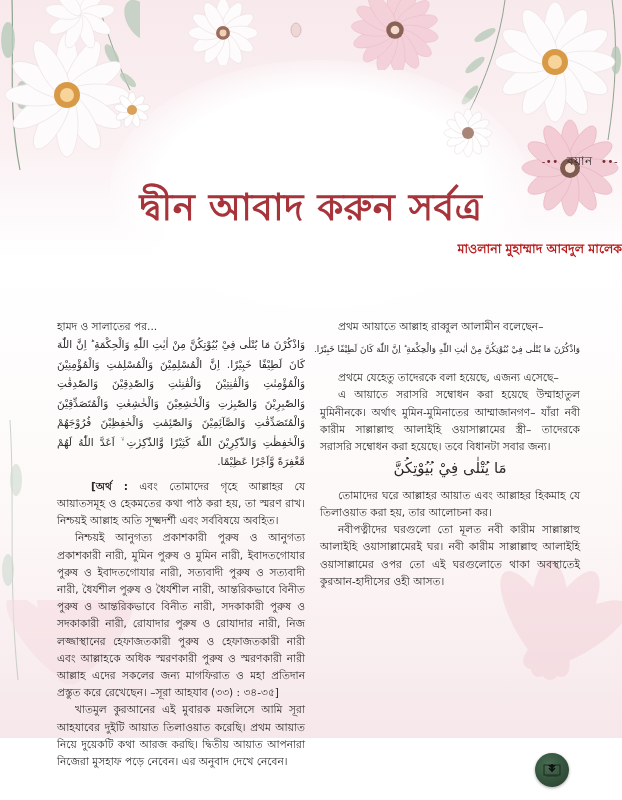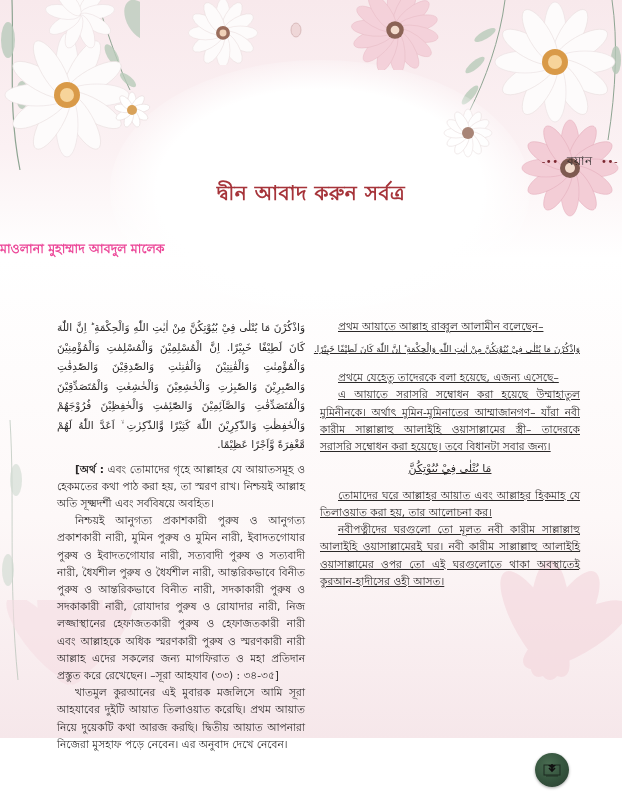--- a/index.html
+++ b/index.html
@@ -27,42 +27,42 @@
   }
 
   .kicker {
     position: absolute; top: 152px; left: 0; width: 622px; text-align: right;
     font-size: 12px; color: #2b2626; letter-spacing: 0.5px;
   }
   .kicker .dots { color: #7b2730; font-size: 10px; margin: 0 4px; }
   .title {
     position: absolute; top: 178px; left: 0; width: 622px; text-align: center;
     font-family: "DejaVu Serif", serif; font-weight: bold;
-    font-size: 20px; color: #a6343a; letter-spacing: 0.5px;
+    font-size: 37px; color: #a6343a; letter-spacing: 0.5px;
   }
   .author {
-    position: absolute; top: 240px; left: 0; width: 622px; text-align: left;
-    font-weight: bold; font-size: 12.5px; color: #ec4899;
+    position: absolute; top: 240px; left: 0; width: 622px; text-align: right;
+    font-weight: bold; font-size: 12.5px; color: #b91c1c;
   }
 
   .col {
     position: absolute; top: 318px; font-size: 10.6px; line-height: 17.2px;
     color: #2b2828; text-align: justify;
   }
   .col.left { left: 57px; width: 248px; }
-  .col.right { left: 320px; width: 260px; text-decoration: underline; }
+  .col.right { left: 320px; width: 260px; }
   .col p { margin: 0; }
   .col p.indent { text-indent: 18px; }
   .arabic {
     direction: rtl; text-align: justify; font-family: "DejaVu Sans", sans-serif;
     font-size: 10.5px; line-height: 19.5px; color: #2c2a2a; margin: 0 0 8px 0;
   }
   .arabic.single { font-size: 8.8px; line-height: 16px; white-space: nowrap; text-align: center; margin: 6px 0 12px 0; }
-  .arabic.short { text-align: center; font-size: 11px; margin: 4px 0 8px 0; }
-  .meaning-label { font-weight: bold; }
+  .arabic.short { text-align: center; font-size: 15px; margin: 4px 0 8px 0; }
+  .meaning-label { font-weight: bold; margin-left: 16px; }
   .spacer-sm { height: 6px; }
 
   .badge {
     position: absolute; left: 535px; top: 753px; width: 34px; height: 34px; border-radius: 50%;
     background: radial-gradient(circle at 40% 35%, #4a6d52 0%, #33523c 55%, #2b3a30 100%);
     box-shadow: 0 1px 3px rgba(0,0,0,0.35);
     display: flex; align-items: center; justify-content: center;
   }
 </style>
 </head>
@@ -255,20 +255,21 @@
 
 <div class="kicker">
   <span class="dots">-••</span>
   <span>বয়ান</span>
   <span class="dots">••-</span>
 </div>
 <div class="title">দ্বীন আবাদ করুন সর্বত্র</div>
 <div class="author">মাওলানা মুহাম্মাদ আবদুল মালেক</div>
 
 <div class="col left">
+  <p>হামদ ও সালাতের পর...</p>
   <p class="arabic">وَاذْكُرْنَ مَا يُتْلٰى فِيْ بُيُوْتِكُنَّ مِنْ اٰيٰتِ اللّٰهِ وَالْحِكْمَةِ ؕ اِنَّ اللّٰهَ كَانَ لَطِيْفًا خَبِيْرًا. اِنَّ الْمُسْلِمِيْنَ وَالْمُسْلِمٰتِ وَالْمُؤْمِنِيْنَ وَالْمُؤْمِنٰتِ وَالْقٰنِتِيْنَ وَالْقٰنِتٰتِ وَالصّٰدِقِيْنَ وَالصّٰدِقٰتِ وَالصّٰبِرِيْنَ وَالصّٰبِرٰتِ وَالْخٰشِعِيْنَ وَالْخٰشِعٰتِ وَالْمُتَصَدِّقِيْنَ وَالْمُتَصَدِّقٰتِ وَالصَّآئِمِيْنَ وَالصّٰٓئِمٰتِ وَالْحٰفِظِيْنَ فُرُوْجَهُمْ وَالْحٰفِظٰتِ وَالذّٰكِرِيْنَ اللّٰهَ كَثِيْرًا وَّالذّٰكِرٰتِ ۙ اَعَدَّ اللّٰهُ لَهُمْ مَّغْفِرَةً وَّاَجْرًا عَظِيْمًا.</p>
   <div class="spacer-sm"></div>
   <p class="indent"><span class="meaning-label">[অর্থ :</span><span> এবং তোমাদের গৃহে আল্লাহর যে আয়াতসমূহ ও হেকমতের কথা পাঠ করা হয়, তা স্মরণ রাখ। নিশ্চয়ই আল্লাহ অতি সূক্ষ্মদর্শী এবং সর্ববিষয়ে অবহিত।</span></p>
   <p class="indent">নিশ্চয়ই আনুগত্য প্রকাশকারী পুরুষ ও আনুগত্য প্রকাশকারী নারী, মুমিন পুরুষ ও মুমিন নারী, ইবাদতগোযার পুরুষ ও ইবাদতগোযার নারী, সত্যবাদী পুরুষ ও সত্যবাদী নারী, ধৈর্যশীল পুরুষ ও ধৈর্যশীল নারী, আন্তরিকভাবে বিনীত পুরুষ ও আন্তরিকভাবে বিনীত নারী, সদকাকারী পুরুষ ও সদকাকারী নারী, রোযাদার পুরুষ ও রোযাদার নারী, নিজ লজ্জাস্থানের হেফাজতকারী পুরুষ ও হেফাজতকারী নারী এবং আল্লাহকে অধিক স্মরণকারী পুরুষ ও স্মরণকারী নারী আল্লাহ এদের সকলের জন্য মাগফিরাত ও মহা প্রতিদান প্রস্তুত করে রেখেছেন। –সূরা আহযাব (৩৩) : ৩৪-৩৫]</p>
   <p class="indent">খাতমুল কুরআনের এই মুবারক মজলিসে আমি সূরা আহযাবের দুইটি আয়াত তিলাওয়াত করেছি। প্রথম আয়াত নিয়ে দুয়েকটি কথা আরজ করছি। দ্বিতীয় আয়াত আপনারা নিজেরা মুসহাফ পড়ে নেবেন। এর অনুবাদ দেখে নেবেন।</p>
 </div>
 
 <div class="col right">
   <p class="indent">প্রথম আয়াতে আল্লাহ রাব্বুল আলামীন বলেছেন–</p>
   <p class="arabic single">وَاذْكُرْنَ مَا يُتْلٰى فِيْ بُيُوْتِكُنَّ مِنْ اٰيٰتِ اللّٰهِ وَالْحِكْمَةِ ؕ اِنَّ اللّٰهَ كَانَ لَطِيْفًا خَبِيْرًا.</p>

